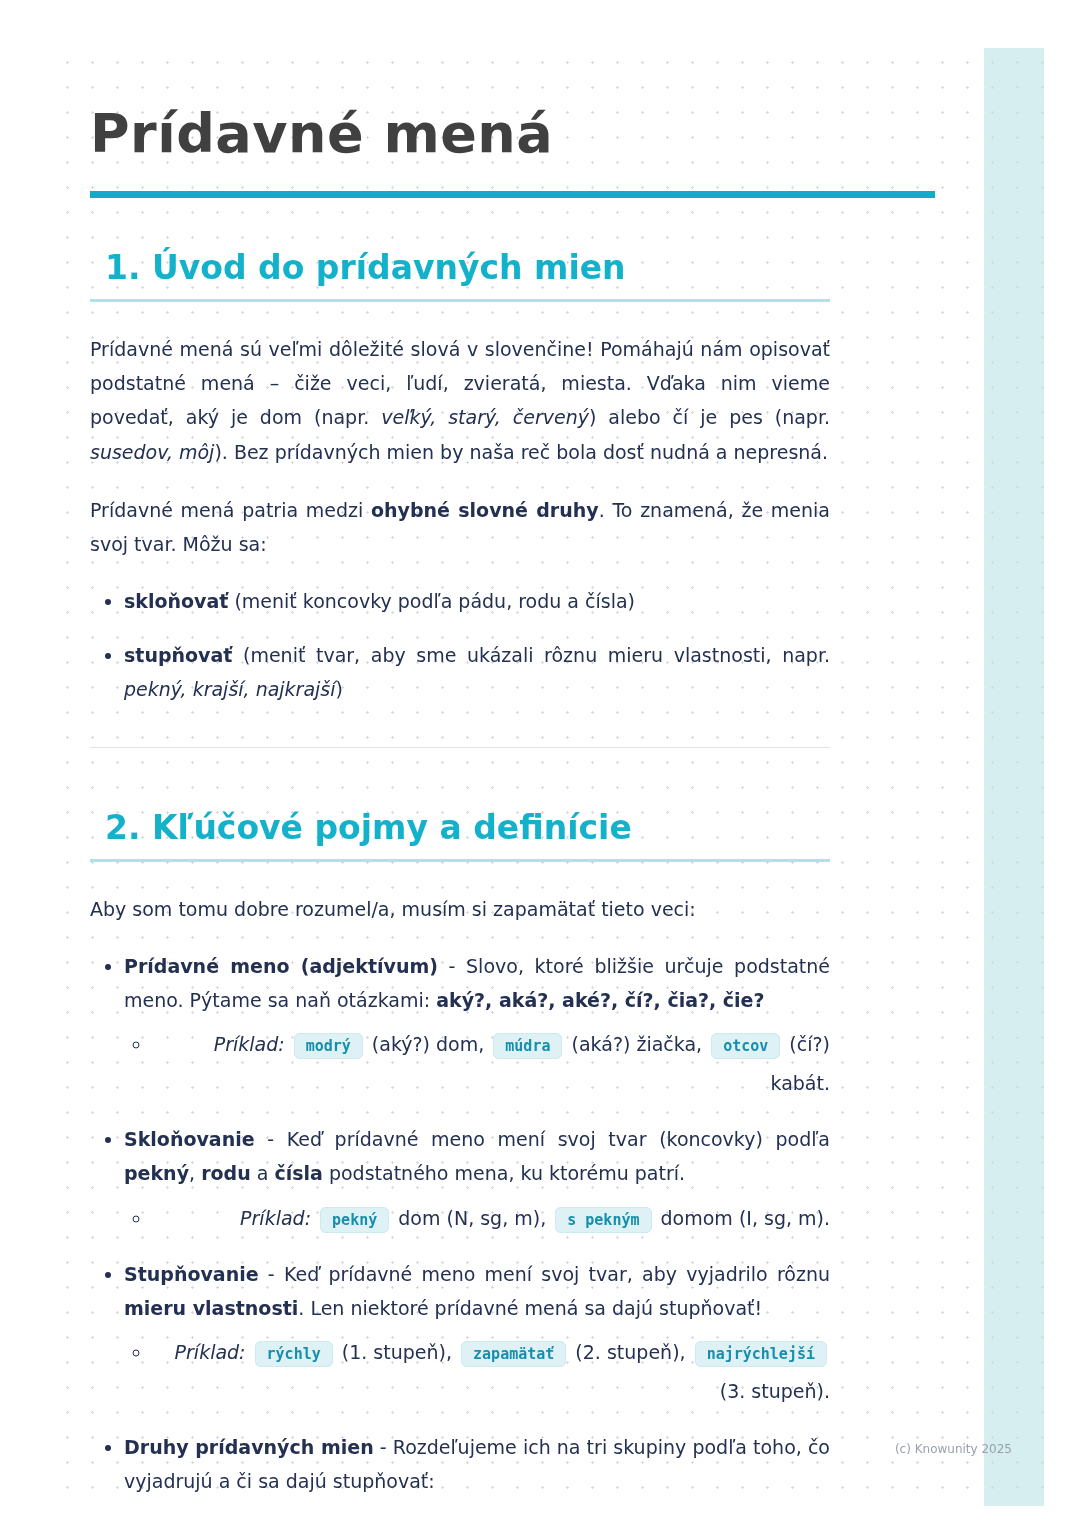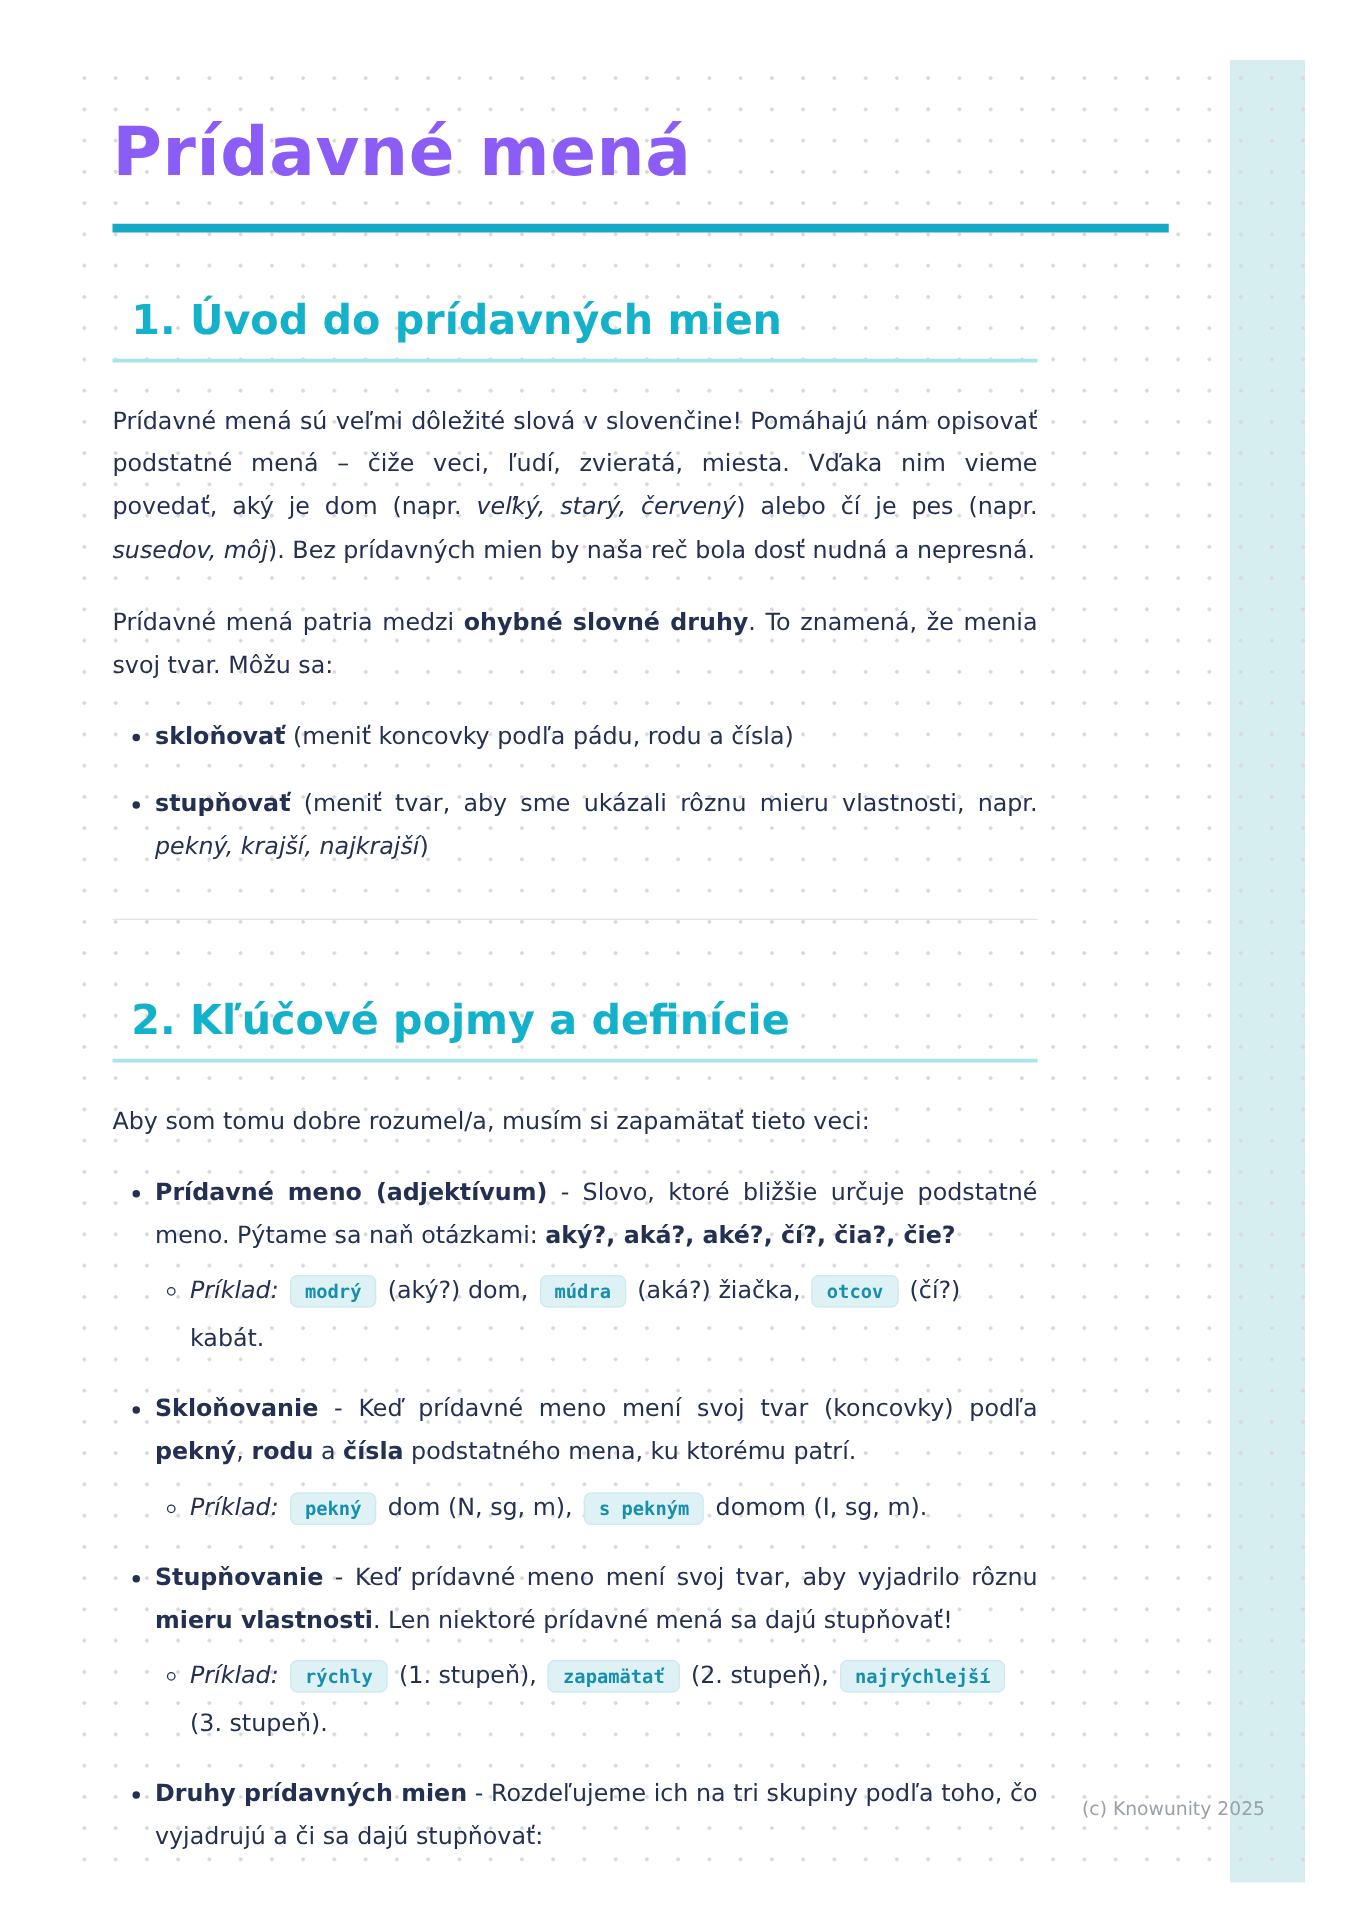--- a/index.html
+++ b/index.html
@@ -39,25 +39,25 @@
     z-index:0;
     pointer-events:none;
   }
   .content{
     position:relative;
     z-index:1;
     padding:86px 0 0 90px;
     width:830px;
   }
   h1{
-    margin:4px 0 26px 0;
+    margin:16px 0 26px 0;
     font-size:54px;
     font-weight:bold;
     letter-spacing:.5px;
-    color:#8b5cf6;
+    color:#404040;
   }
   .title-rule{
     width:845px;height:7px;
     background:var(--accent);
     margin:0 0 50px 0;
   }
   h2{
     margin:0 0 12px 15px;
     font-size:33px;
     font-weight:bold;
@@ -89,21 +89,21 @@
   }
   ul.sub-list{
     margin:8px 0 2px 0;
     padding-left:28px;
     list-style:circle;
   }
   ul.sub-list > li{
     margin:0;
     font-size:19px;
     line-height:2.05;
-    text-align:left;
+    text-align:right;
   }
   strong{font-weight:bold;}
   em{font-style:italic;}
   code.chip{
     font-family:"DejaVu Sans Mono","Liberation Mono",monospace;
     font-size:15px;
     font-weight:bold;
     color:var(--chip-text);
     background:var(--chip-bg);
     border:1px solid var(--chip-border);
@@ -113,21 +113,21 @@
     white-space:nowrap;
   }
   .divider{
     width:740px;
     border-top:1px solid #e4e4e8;
     margin:40px 0 60px 0;
   }
   .footer{
     position:absolute;
     right:68px;bottom:72px;
-    font-size:15px;
+    font-size:12px;
     color:var(--muted);
     z-index:1;
   }
 </style>
 </head>
 <body>
 
 <div class="stripe"></div>
 <div class="dots"></div>
 

